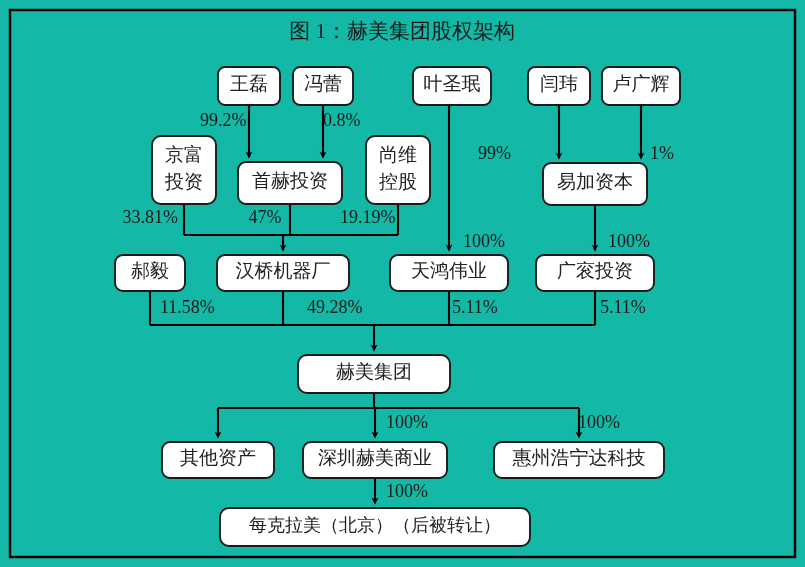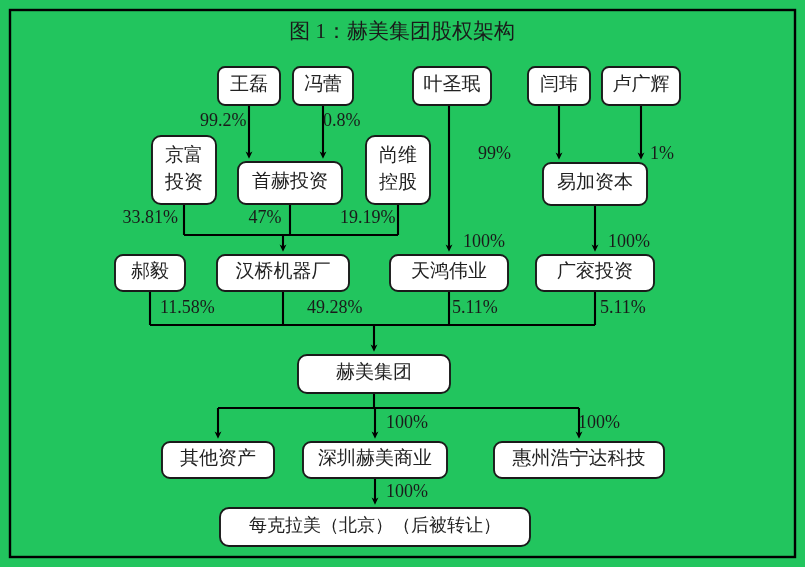--- a/index.html
+++ b/index.html
@@ -8,21 +8,21 @@
     padding: 0;
     background: #ffffff;
   }
   body {
     font-family: "Liberation Serif", "DejaVu Serif", serif;
   }
   #figure-root {
     position: relative;
     width: 805px;
     height: 567px;
-    background: #22c55e;
+    background: #14b8a6;
     overflow: hidden;
   }
   #diagram-svg {
     position: absolute;
     left: 0;
     top: 0;
     width: 805px;
     height: 567px;
   }
   .frame-rect {

